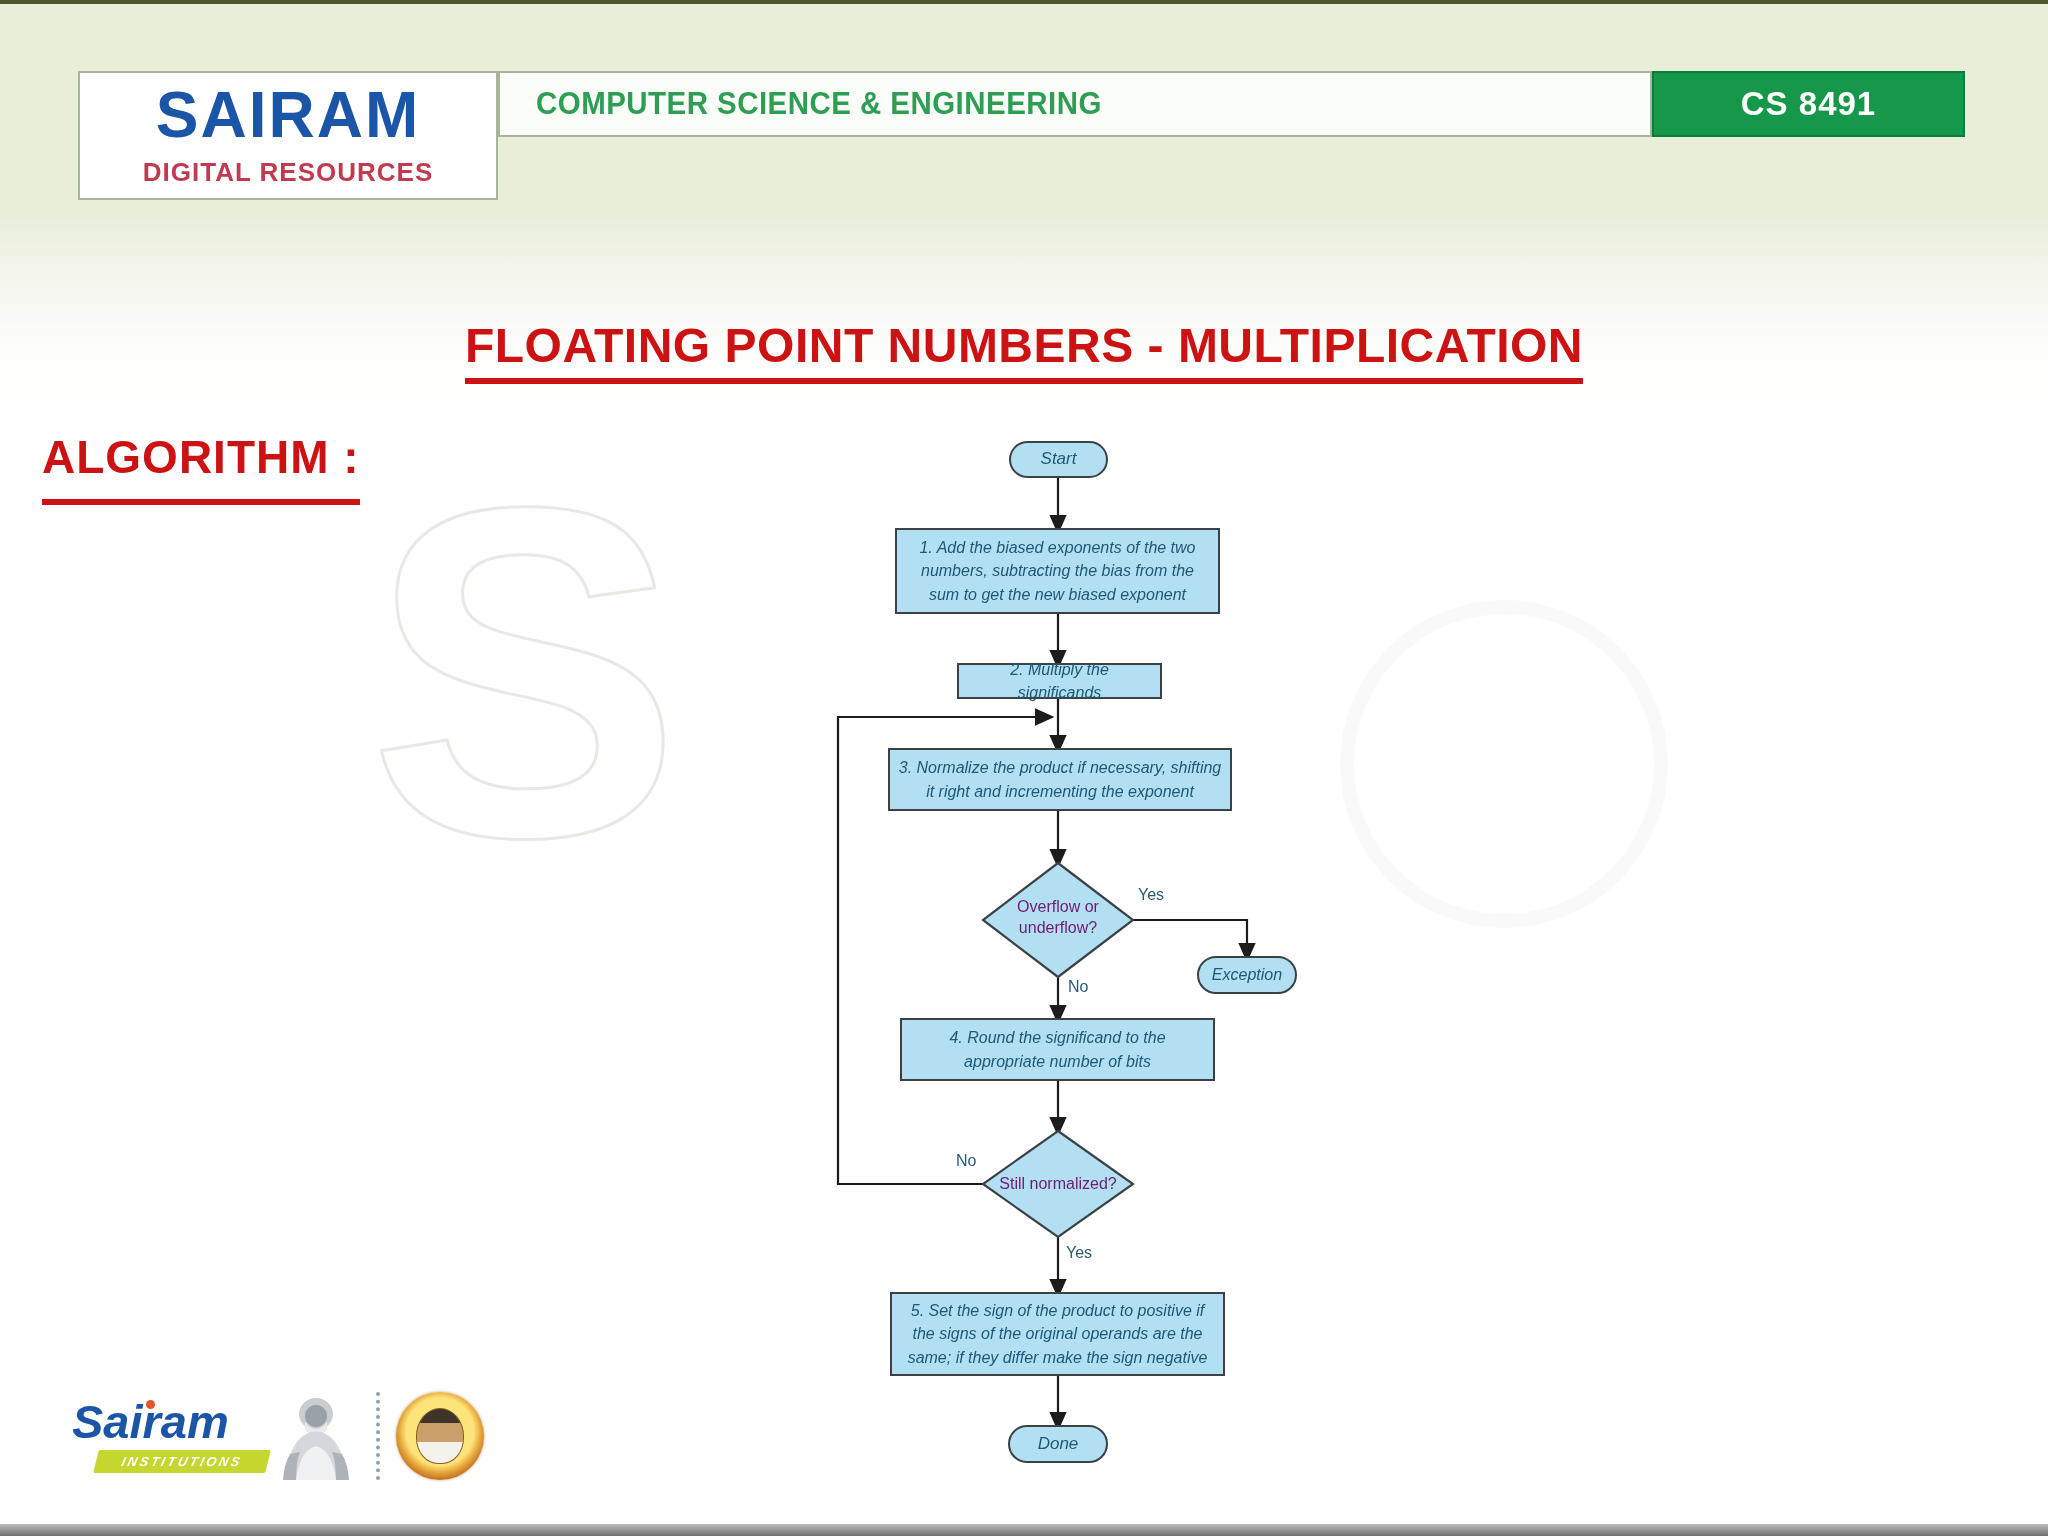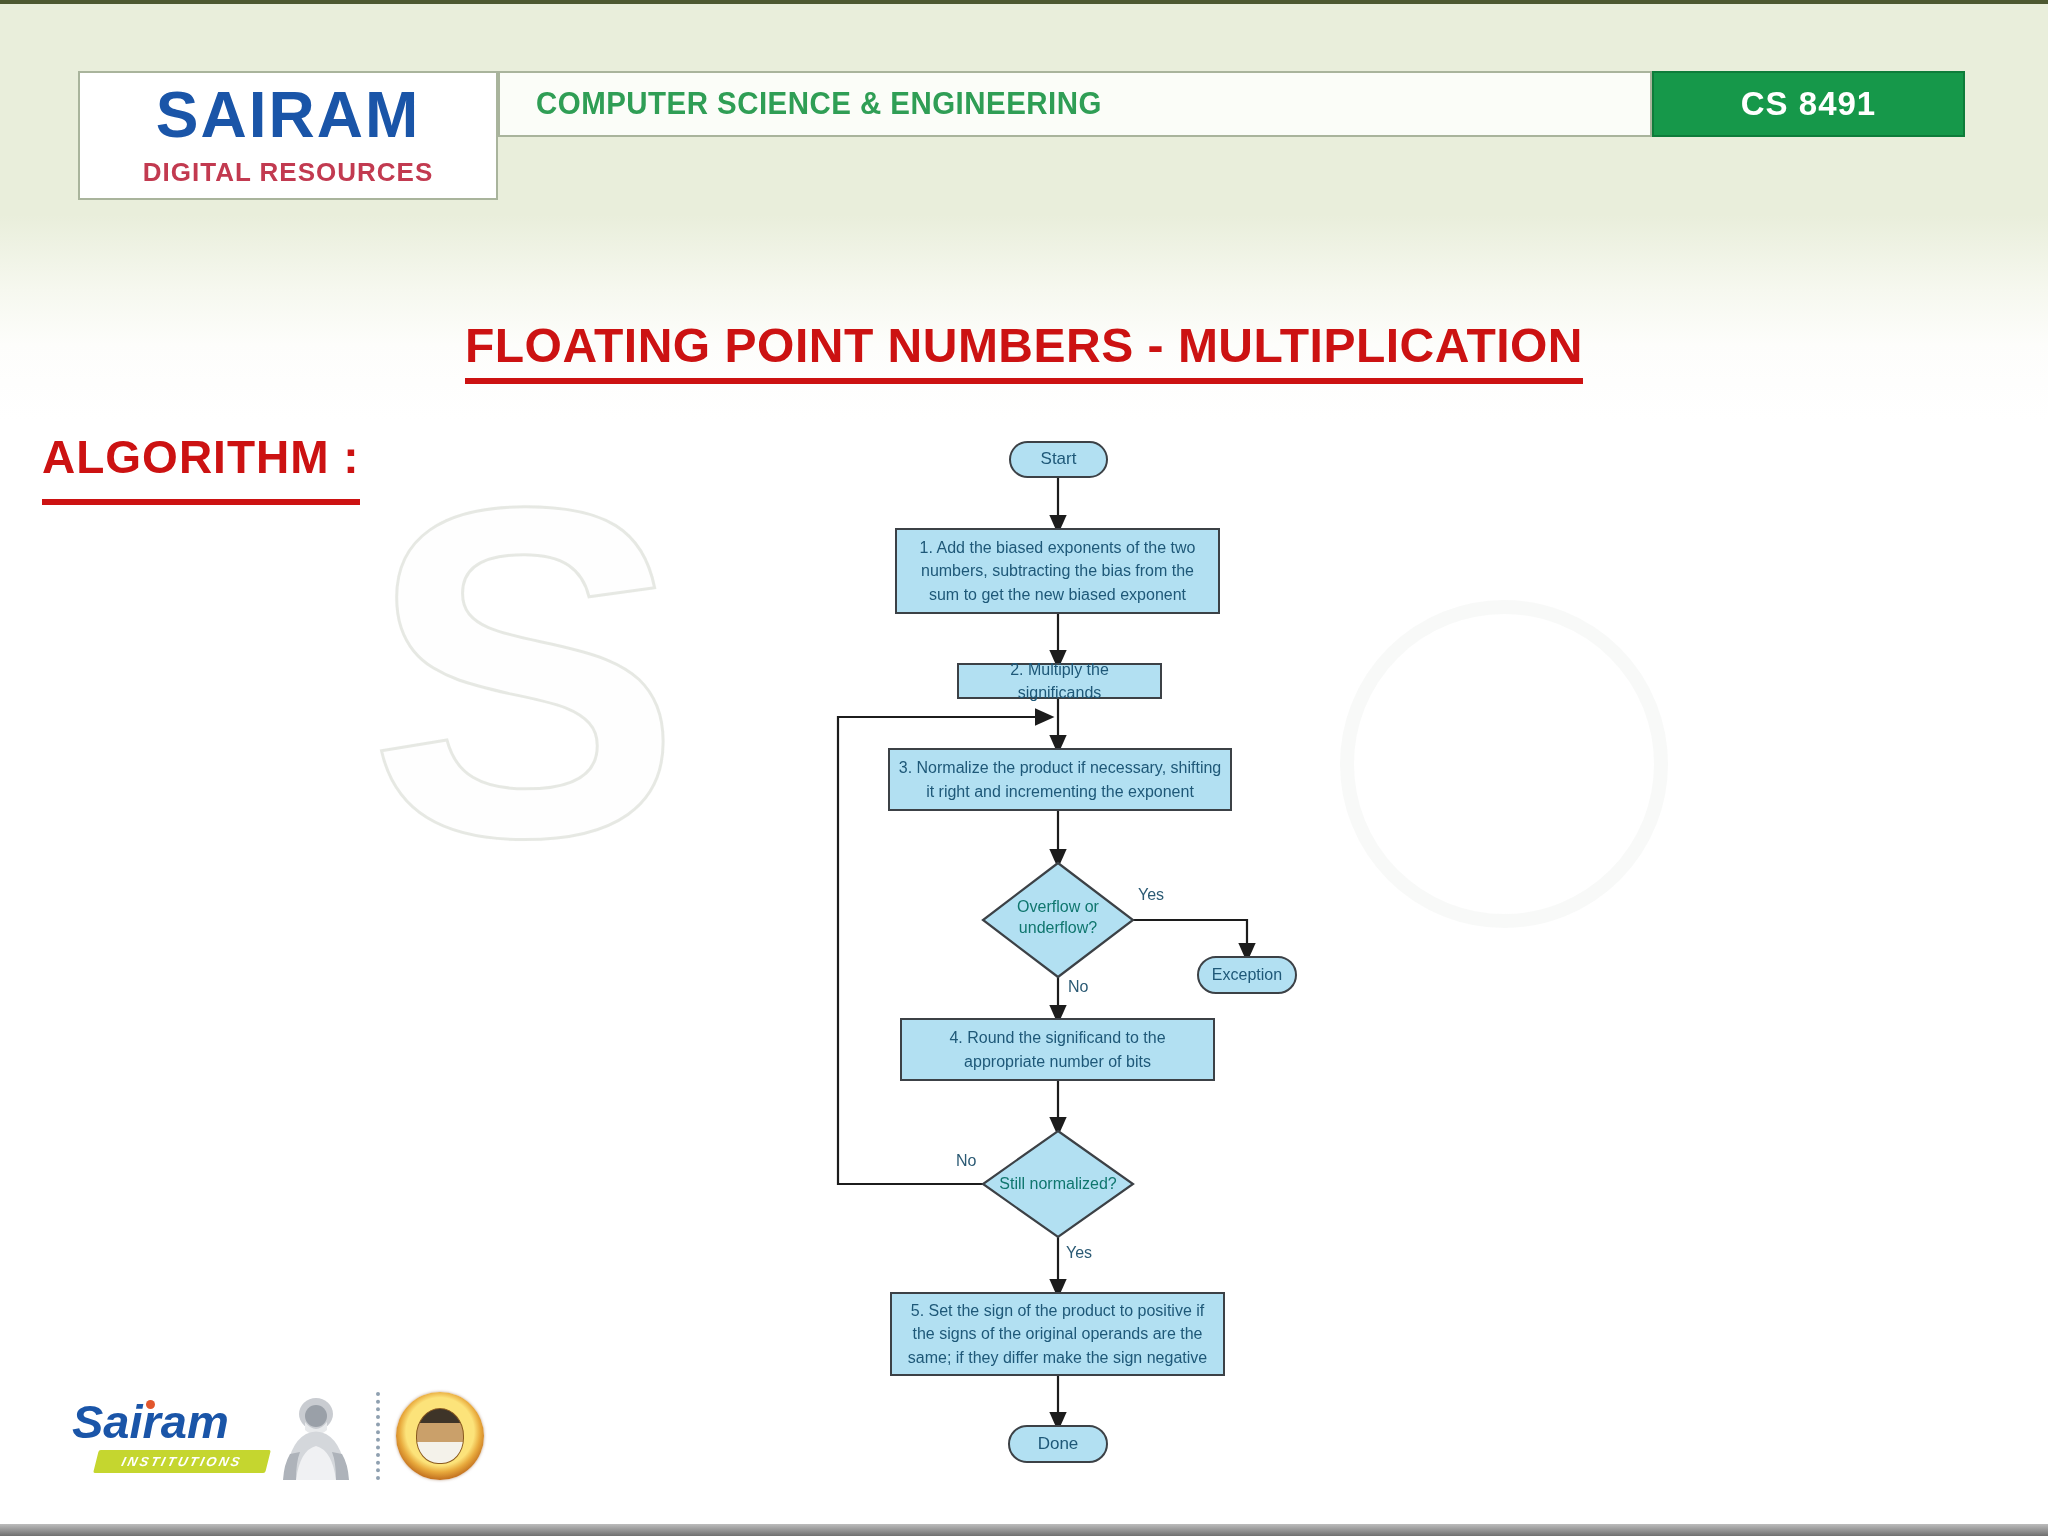--- a/index.html
+++ b/index.html
@@ -41,23 +41,23 @@
   .wm-s{left:368px;top:438px;font-size:470px;line-height:1;font-weight:800;
      color:rgba(255,255,255,.9);-webkit-text-stroke:3px rgba(205,208,198,.45);
      text-shadow:0 0 2px rgba(205,208,198,.25);}
   .wm-ring{left:1340px;top:600px;width:300px;height:300px;border-radius:50%;
      border:14px solid rgba(190,193,185,.10);}
 
   
   svg.flow{left:0;top:0;width:2048px;height:1536px;}
   .node{box-sizing:border-box;background:#b2e0f2;border:2px solid #3c4146;
      display:flex;align-items:center;justify-content:center;text-align:center;
-     color:#1e5878;font-size:16px;line-height:1.45;padding:10px 8px;}
+     color:#1e5878;font-size:16px;line-height:1.45;padding:10px 8px;font-style:italic;}
   .stadium{border-radius:20px;font-size:17px;}
-  .dlabel{color:#0f766e;font-size:16px;text-align:center;line-height:1.3;}
+  .dlabel{color:#701a75;font-size:16px;text-align:center;line-height:1.3;}
   .branch{color:#2b5a74;font-size:16px;font-weight:400;}
 
   
   .f-sairam{left:72px;top:1398px;font-size:47px;font-weight:800;font-style:italic;
      color:#1a55a8;letter-spacing:0px;line-height:1;}
   .f-dot{left:146px;top:1400px;width:9px;height:9px;border-radius:50%;background:#e2562c;}
   .f-pill{left:96px;top:1450px;width:172px;height:23px;background:#c5d62f;transform:skewX(-14deg);
      display:flex;align-items:center;justify-content:center;border-radius:2px;}
   .f-pill span{font-size:13px;font-weight:700;font-style:italic;color:#ffffff;letter-spacing:2.5px;}
   .f-divider{left:376px;top:1392px;height:88px;width:0;border-left:4px dotted #8fa0b0;}

